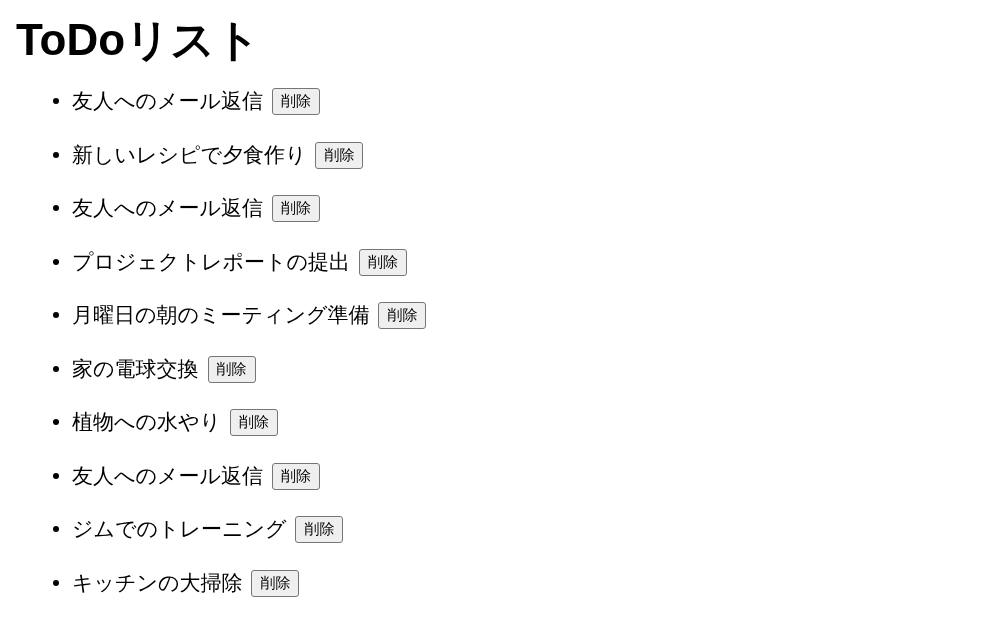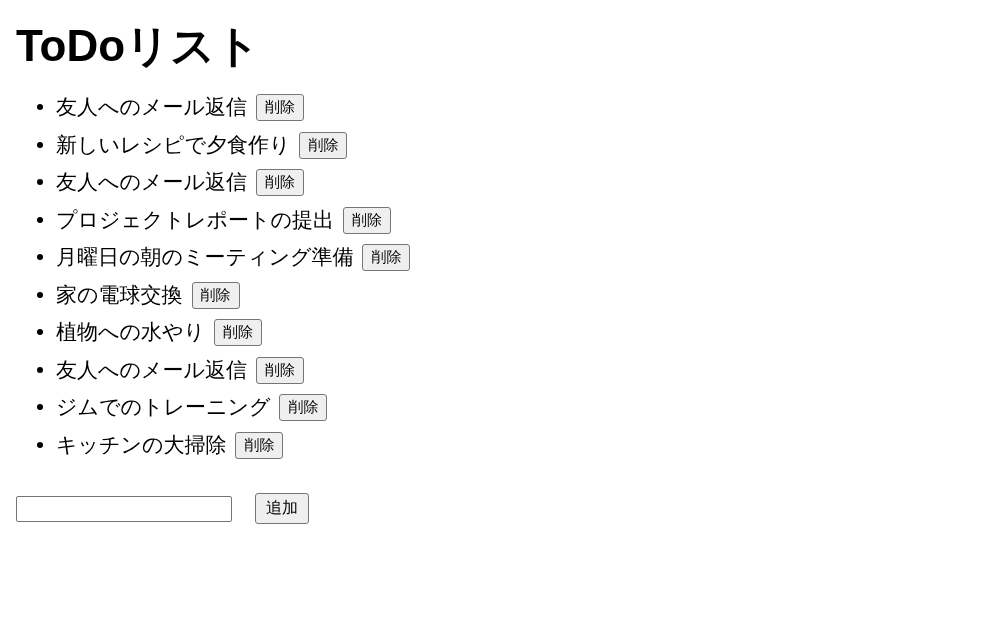--- a/index.html
+++ b/index.html
@@ -14,33 +14,33 @@
     color: #000000;
     overflow: hidden;
   }
   .page {
     padding: 8px;
     box-sizing: border-box;
   }
   h1.page-title {
     font-size: 44px;
     font-weight: bold;
-    margin: 14px 0 18px 8px;
+    margin: 8px 0 18px 8px;
     letter-spacing: 0px;
     line-height: 1.1;
   }
   ul.todo-list {
     margin: 0 0 0 0;
     padding-left: 48px;
     list-style-type: disc;
   }
   ul.todo-list li {
     font-size: 21px;
     line-height: 1.72;
-    margin: 0;
+    margin: 16px;
     padding: 0;
   }
   ul.todo-list li::marker {
     font-size: 21px;
   }
   .todo-text {
     vertical-align: middle;
   }
   button.delete-btn {
     font-family: "Liberation Sans", sans-serif;

